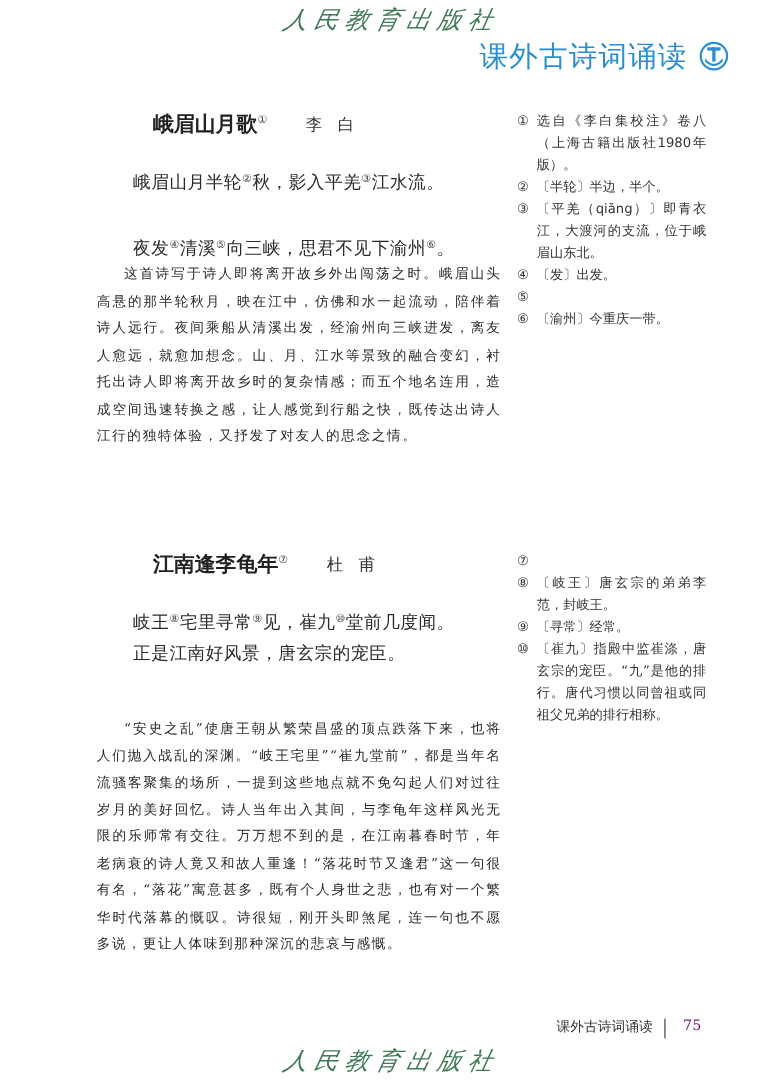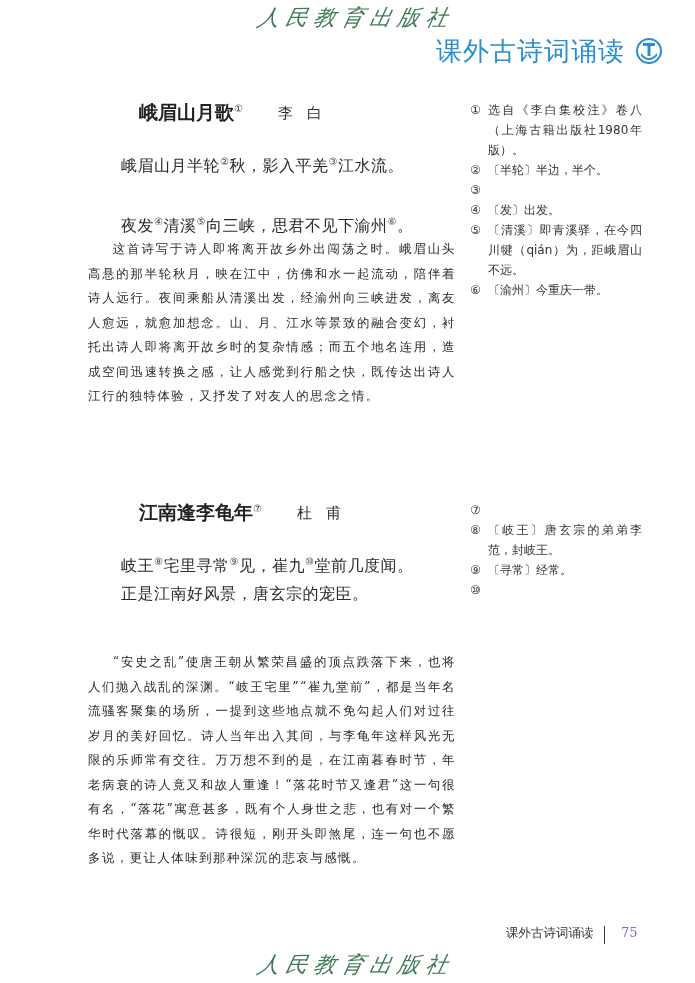--- a/index.html
+++ b/index.html
@@ -30,21 +30,21 @@
     position:absolute; left:88px; width:368px; font-size:12.4px; line-height:24.5px;
     text-indent:2em; text-align:justify; color:#2a2a2a; letter-spacing:1.5px;
     font-family:"DejaVu Serif", serif;
   }
   .notes { position:absolute; left:470px; width:172px; font-family:"DejaVu Sans", sans-serif; font-size:12px; line-height:20px; color:#333; }
   .note { display:flex; }
   .note .num { width:18px; flex:none; }
   .note .txt { flex:1; text-align:justify; }
   .footer-title { position:absolute; left:506px; top:925px; font-size:12.5px; color:#333; }
   .footer-bar { position:absolute; left:604px; top:926px; width:1px; height:18px; background:#333; }
-  .footer-page { position:absolute; left:621px; top:925px; font-size:13px; color:#8b5cf6; }
+  .footer-page { position:absolute; left:621px; top:925px; font-size:13px; color:#701a75; }
 </style>
 </head>
 <body>
 
 <div class="publisher top">人民教育出版社</div>
 <div class="section-title" style="right:70px;">课外古诗词诵读</div>
 <div class="badge">
   <svg width="18" height="20" viewBox="0 0 18 20">
     <rect x="3" y="2" width="12" height="3" fill="#2a8fd0"></rect>
     <rect x="7.5" y="2" width="3" height="13" fill="#2a8fd0"></rect>
@@ -70,28 +70,28 @@
   <div class="note">
       <span class="num">①</span>
       <span class="txt">选自《李白集校注》卷八（上海古籍出版社1980年版）。</span>
     </div>
   <div class="note">
       <span class="num">②</span>
       <span class="txt">〔半轮〕半边，半个。</span>
     </div>
   <div class="note">
       <span class="num">③</span>
+      <span class="txt">〔平羌（qiāng）〕即青衣江，大渡河的支流，位于峨眉山东北。</span>
     </div>
   <div class="note">
       <span class="num">④</span>
       <span class="txt">〔发〕出发。</span>
     </div>
   <div class="note">
       <span class="num">⑤</span>
-      <span class="txt">〔清溪〕即青溪驿，在今四川犍（qián）为，距峨眉山不远。</span>
     </div>
   <div class="note">
       <span class="num">⑥</span>
       <span class="txt">〔渝州〕今重庆一带。</span>
     </div>
 </div>
 
 <div class="poem-title" style="left:139px;top:500px;">
   <span>江南逢李龟年</span><sup>⑦</sup>
 </div>
@@ -113,19 +113,20 @@
   <div class="note">
       <span class="num">⑧</span>
       <span class="txt">〔岐王〕唐玄宗的弟弟李范，封岐王。</span>
     </div>
   <div class="note">
       <span class="num">⑨</span>
       <span class="txt">〔寻常〕经常。</span>
     </div>
   <div class="note">
       <span class="num">⑩</span>
+      <span class="txt">〔崔九〕指殿中监崔涤，唐玄宗的宠臣。“九”是他的排行。唐代习惯以同曾祖或同祖父兄弟的排行相称。</span>
     </div>
 </div>
 
 <div class="footer-title">课外古诗词诵读</div>
 <div class="footer-bar"></div>
 <div class="footer-page">75</div>
 <div class="publisher bottom">人民教育出版社</div>
 
 </body></html>

